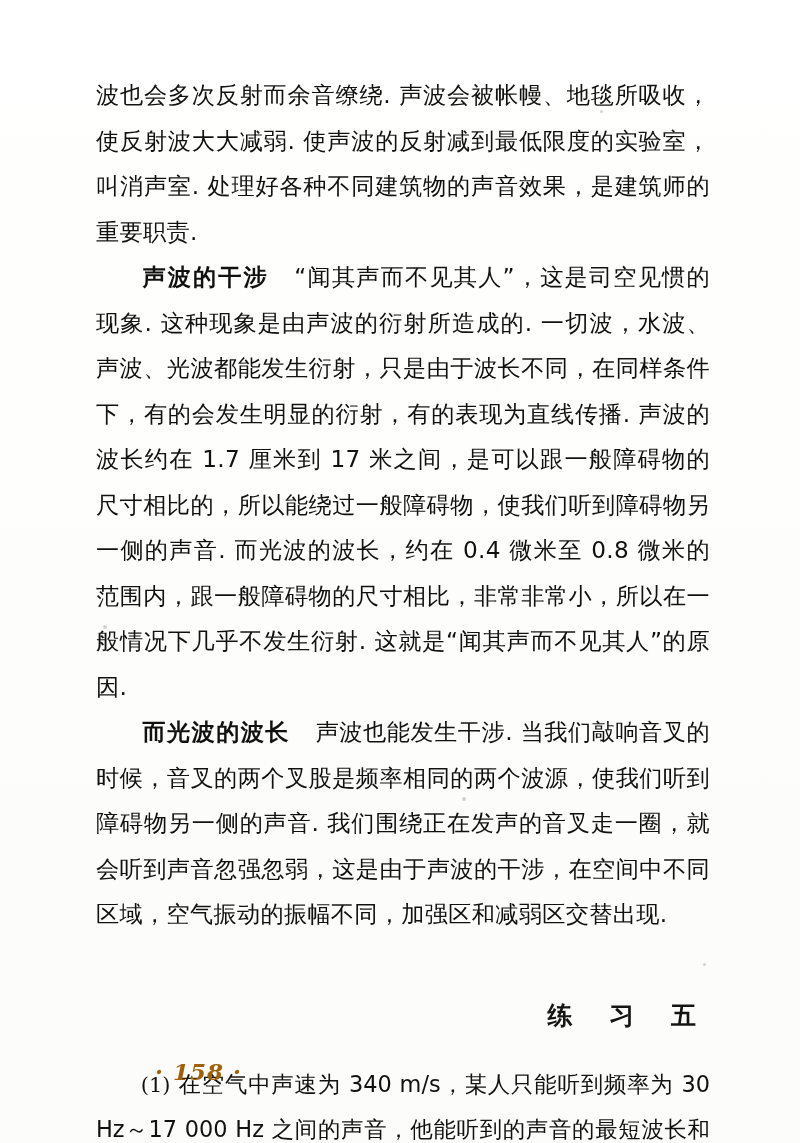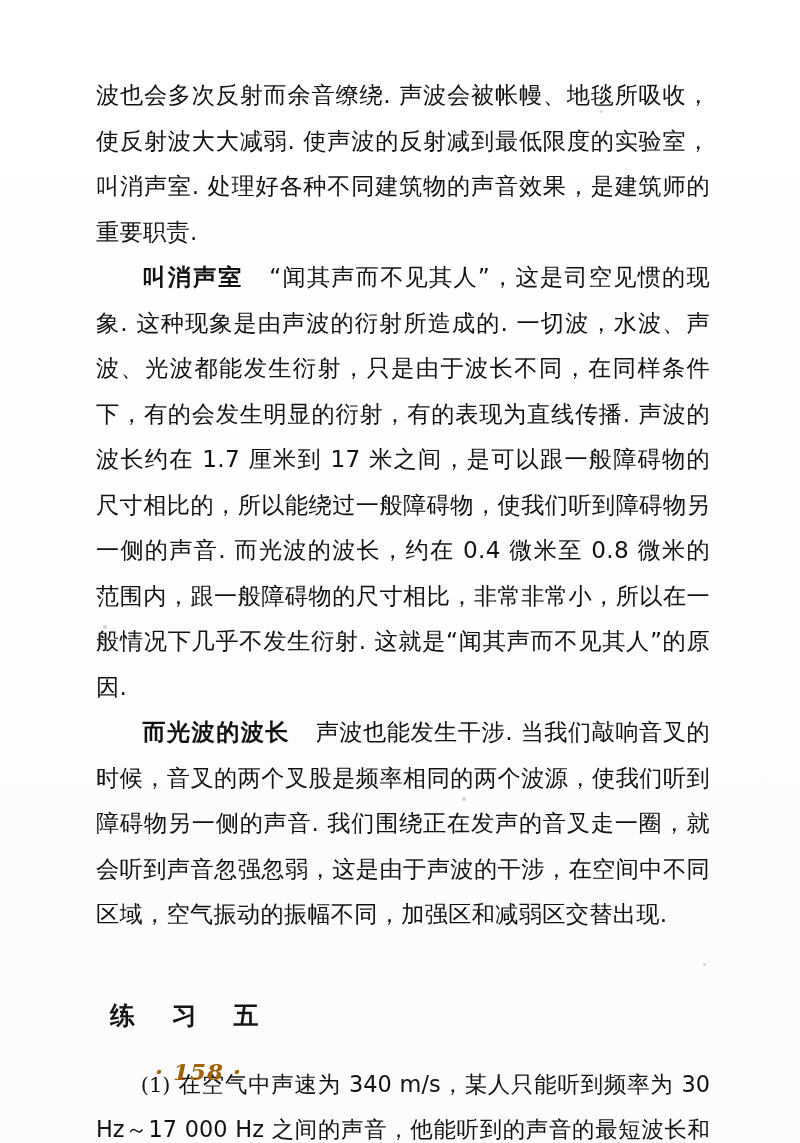--- a/index.html
+++ b/index.html
@@ -53,21 +53,21 @@
     text-indent: 2em;
   }
   .lead {
     font-weight: bold;
     letter-spacing: 1.2px;
   }
   .gap-after-lead { display: inline-block; width: 1.1em; }
 
   .exercise-title {
     margin: 0;
-    text-align: left;
+    text-align: right;
     font-family: "DejaVu Sans", sans-serif;
     font-size: 25px;
     font-weight: bold;
     letter-spacing: 14px;
     color: #141412;
     padding-top: 62px;
     padding-bottom: 30px;
     text-indent: 14px;
   }
 
@@ -110,21 +110,21 @@
 
 <div id="page">
 
   <div class="content">
 
     <p class="para">
       <span>波也会多次反射而余音缭绕. 声波会被帐幔、地毯所吸收，使反射波大大减弱. 使声波的反射减到最低限度的实验室，叫消声室. 处理好各种不同建筑物的声音效果，是建筑师的重要职责.</span>
     </p>
 
     <p class="para indent">
-      <span class="lead">叫消声室</span><span class="gap-after-lead"></span><span>“闻其声而不见其人”，这是司空见惯的现象. 这种现象是由声波的衍射所造成的. 一切波，水波、声波、光波都能发生衍射，只是由于波长不同，在同样条件下，有的会发生明显的衍射，有的表现为直线传播. 声波的波长约在 1.7 厘米到 17 米之间，是可以跟一般障碍物的尺寸相比的，所以能绕过一般障碍物，使我们听到障碍物另一侧的声音. 而光波的波长，约在 0.4 微米至 0.8 微米的范围内，跟一般障碍物的尺寸相比，非常非常小，所以在一般情况下几乎不发生衍射. 这就是“闻其声而不见其人”的原因.</span>
+      <span class="lead">声波的干涉</span><span class="gap-after-lead"></span><span>“闻其声而不见其人”，这是司空见惯的现象. 这种现象是由声波的衍射所造成的. 一切波，水波、声波、光波都能发生衍射，只是由于波长不同，在同样条件下，有的会发生明显的衍射，有的表现为直线传播. 声波的波长约在 1.7 厘米到 17 米之间，是可以跟一般障碍物的尺寸相比的，所以能绕过一般障碍物，使我们听到障碍物另一侧的声音. 而光波的波长，约在 0.4 微米至 0.8 微米的范围内，跟一般障碍物的尺寸相比，非常非常小，所以在一般情况下几乎不发生衍射. 这就是“闻其声而不见其人”的原因.</span>
     </p>
 
     <p class="para indent">
       <span class="lead">而光波的波长</span><span class="gap-after-lead"></span><span>声波也能发生干涉. 当我们敲响音叉的时候，音叉的两个叉股是频率相同的两个波源，使我们听到障碍物另一侧的声音. 我们围绕正在发声的音叉走一圈，就会听到声音忽强忽弱，这是由于声波的干涉，在空间中不同区域，空气振动的振幅不同，加强区和减弱区交替出现.</span>
     </p>
 
     <h2 class="exercise-title">练 习 五</h2>
 
     <p class="exercise">
       <span class="num">(1)</span>

